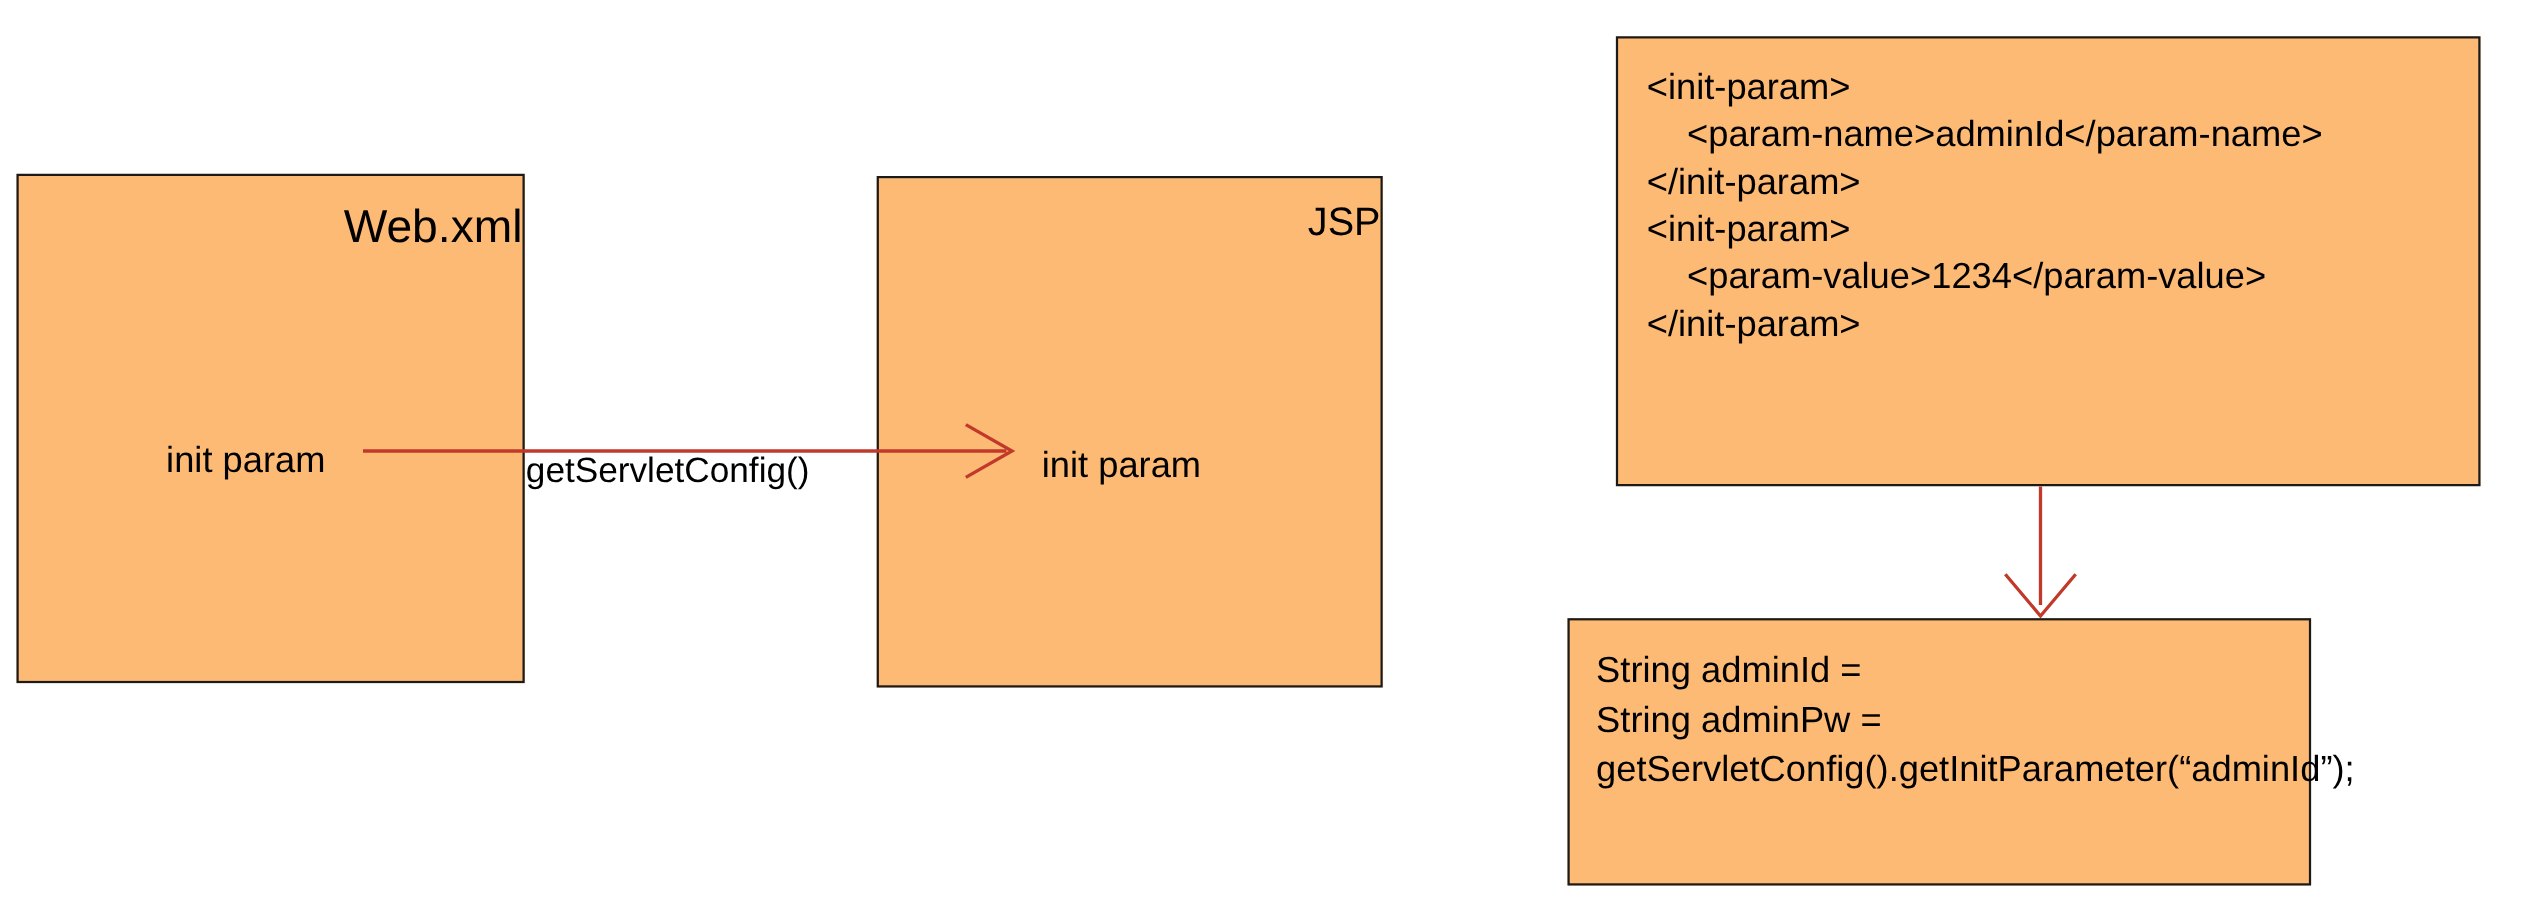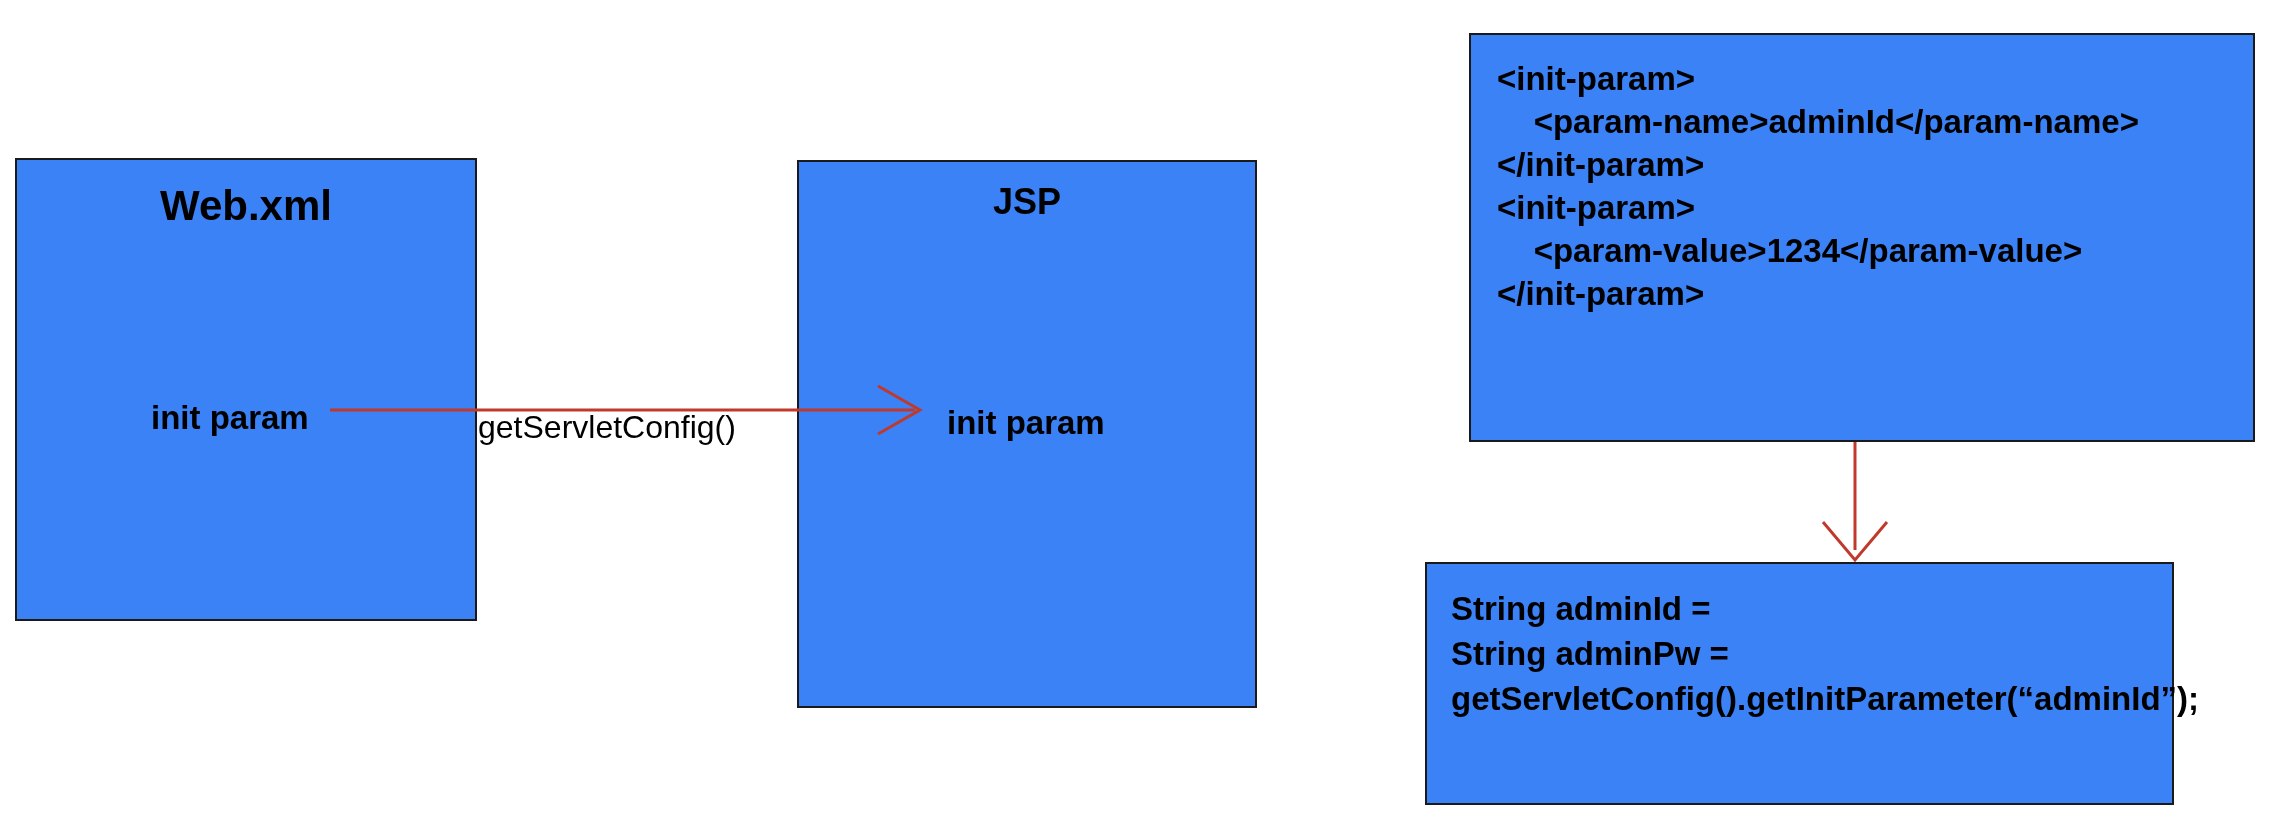--- a/index.html
+++ b/index.html
@@ -14,44 +14,43 @@
     background: #ffffff;
     font-family: "Liberation Sans", sans-serif;
     color: #000000;
     overflow: hidden;
   }
 
   
   .box {
     position: absolute;
     border: 2px solid #1a1a1a;
-    background: #3b82f6;
+    background: #fdba74;
     box-sizing: border-box;
-    font-weight: bold;
   }
 
   
   #webxml-box {
     left: 15px;
     top: 158px;
     width: 462px;
     height: 463px;
   }
   #jsp-box {
     left: 797px;
     top: 160px;
     width: 460px;
-    height: 548px;
+    height: 465px;
   }
 
   .box-title {
     position: absolute;
     left: 0;
     right: 0;
-    text-align: center;
+    text-align: right;
     font-size: 40px;
     line-height: 44px;
     white-space: nowrap;
   }
   #webxml-title { top: 24px; font-size: 42px; }
   #jsp-title    { top: 18px; font-size: 36px; }
 
   .box-inner-label {
     position: absolute;
     font-size: 33px;
@@ -82,21 +81,21 @@
   #xml-box {
     left: 1469px;
     top: 33px;
     width: 786px;
     height: 409px;
     padding: 22px 0 0 26px;
   }
   #java-box {
     left: 1425px;
     top: 562px;
-    width: 749px;
+    width: 676px;
     height: 243px;
     padding: 22px 0 0 24px;
   }
 
   .code-line {
     font-size: 33px;
     line-height: 43px;
     white-space: pre;
     font-family: "Liberation Sans", sans-serif;
   }

